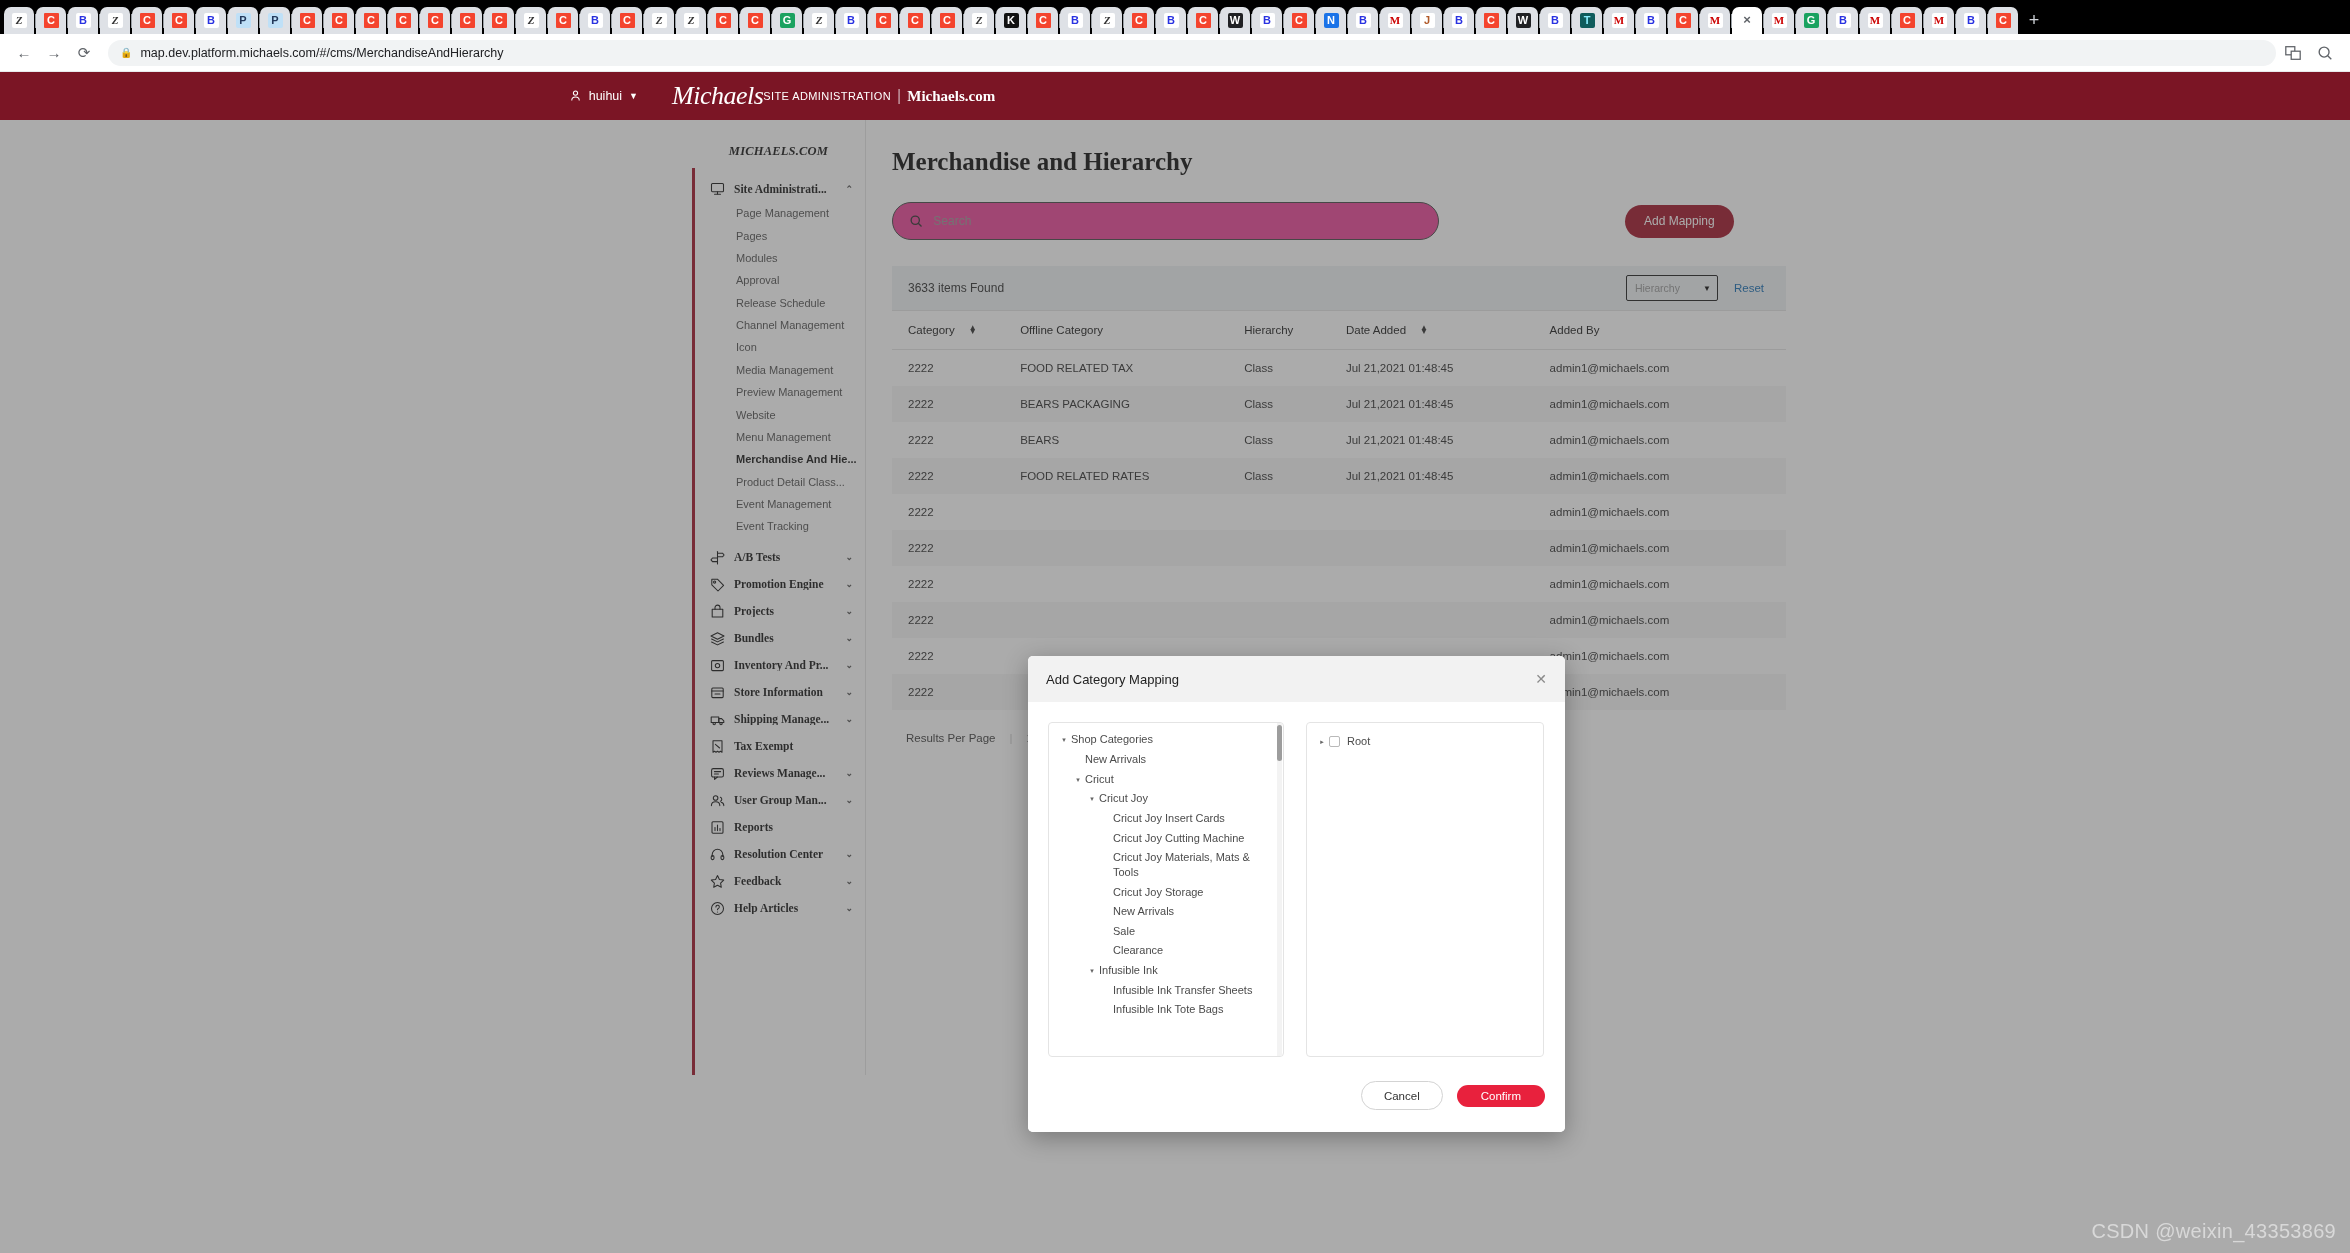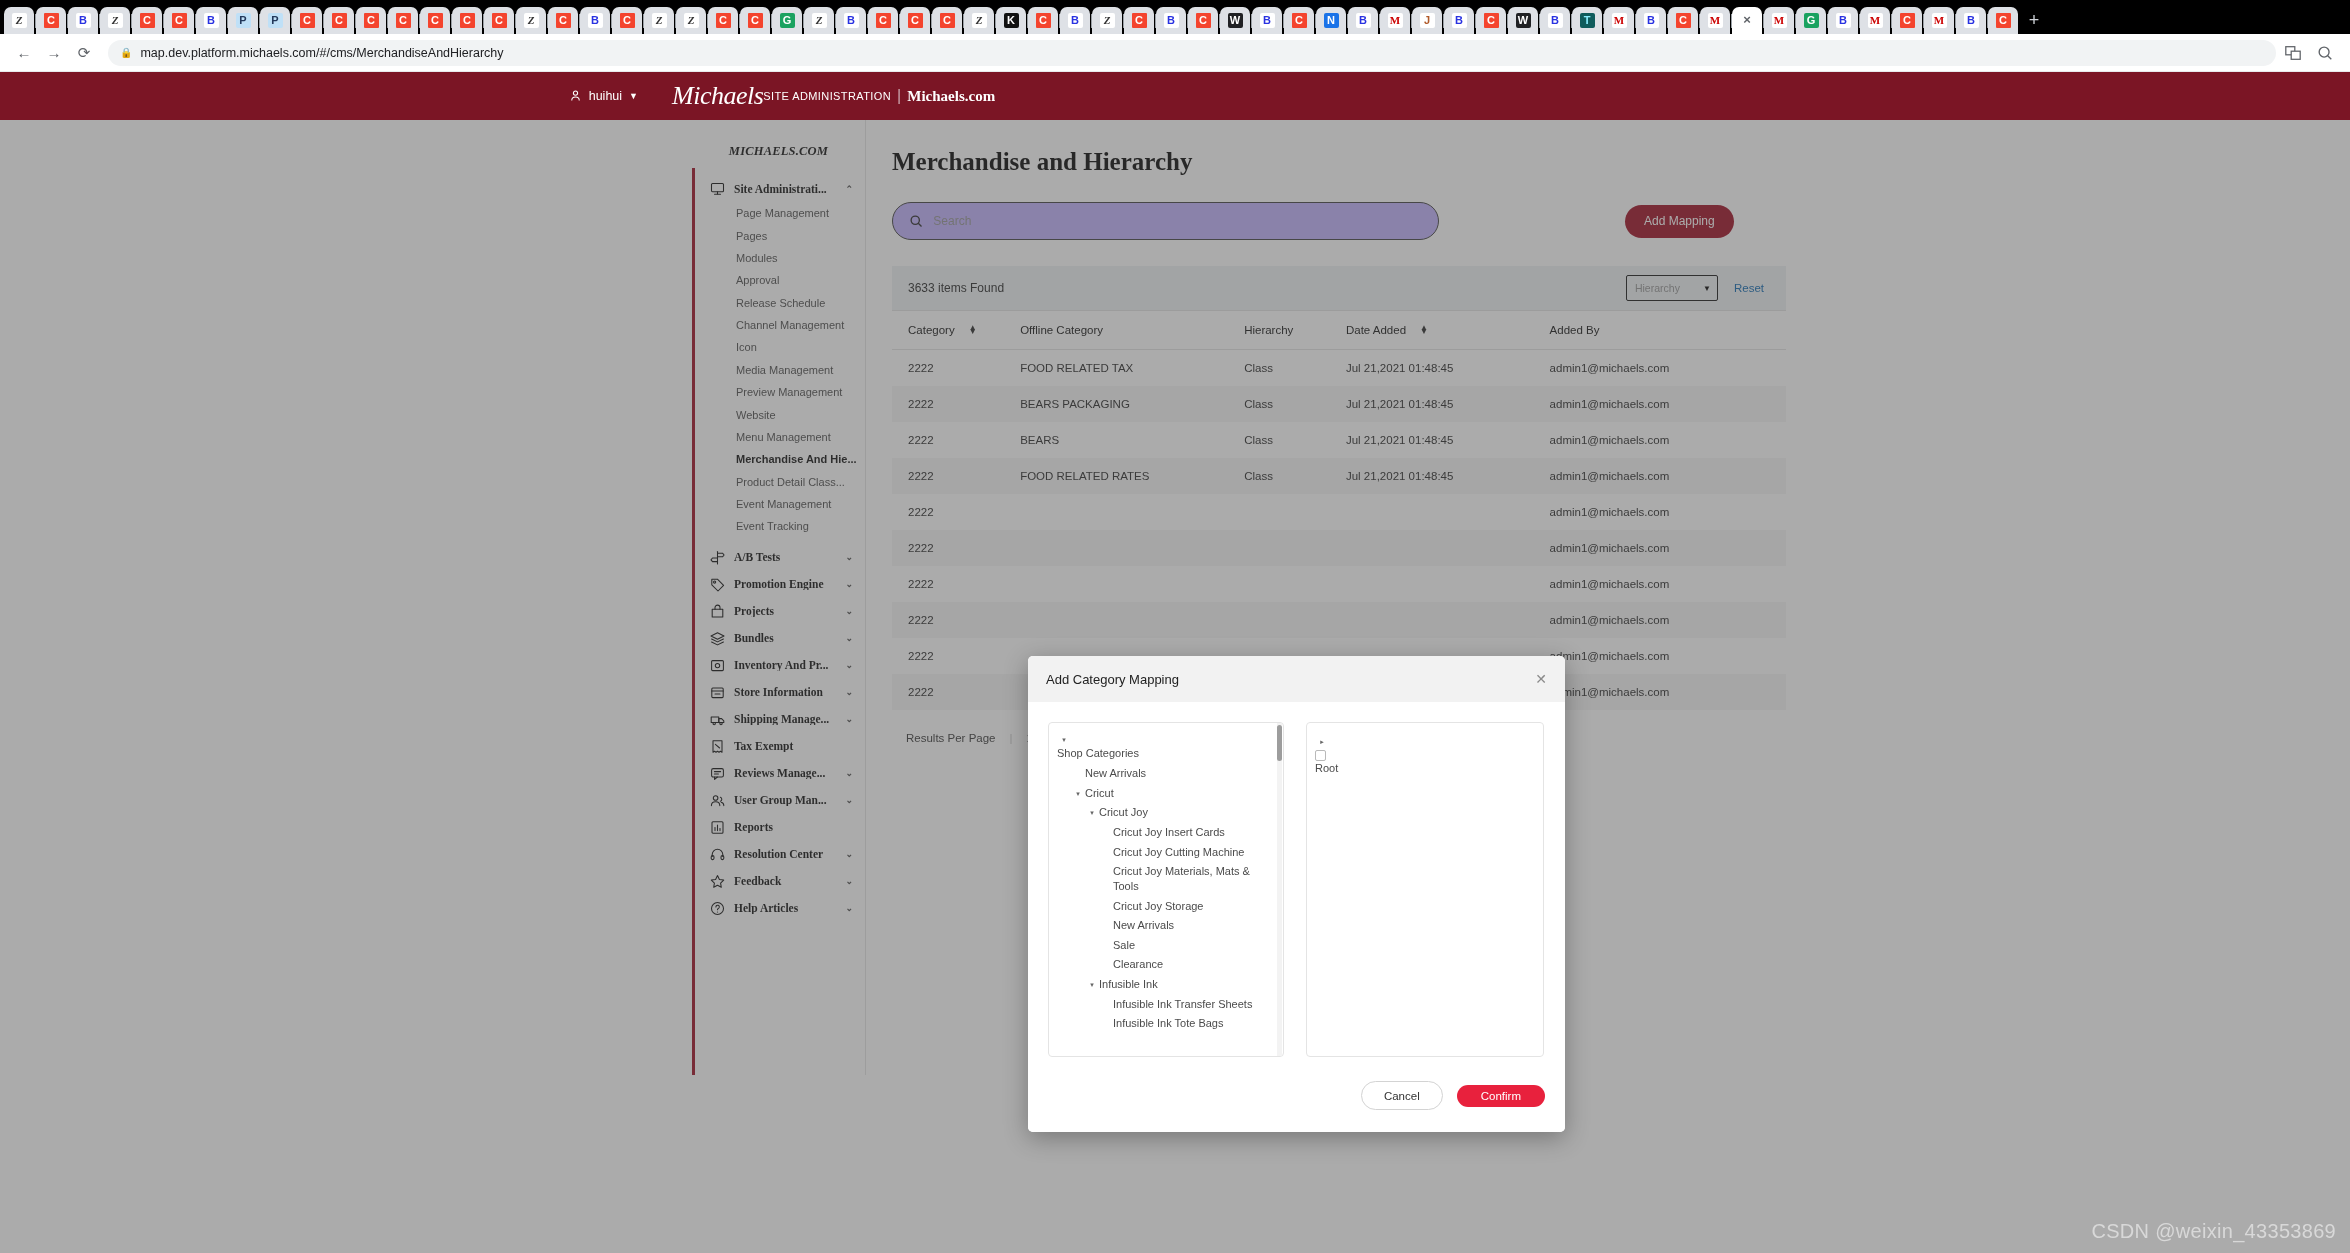--- a/index.html
+++ b/index.html
@@ -225,21 +225,21 @@
     display: flex; align-items: center;
     margin-bottom: 26px;
   }
   .searchbox {
     width: 547px; height: 38px;
     border: 1px solid #4a4a4a;
     border-radius: 19px;
     display: flex; align-items: center;
     padding: 0 16px;
     gap: 10px;
-    background: #c4b5fd;
+    background: #ec4899;
   }
   .search-ico { width: 15px; height: 15px; color: #333; }
   .search-input {
     border: none; outline: none;
     font-size: 12px; color: #333;
     width: 100%;
     font-family: "Liberation Sans", sans-serif;
     background: transparent;
   }
   .search-input::placeholder { color: #9a9a9a; }
@@ -423,21 +423,21 @@
   .watermark {
     position: absolute;
     right: 14px; bottom: 10px;
     color: #d8d8d8;
     font-size: 20px;
     z-index: 80;
     letter-spacing: 0.3px;
   }
 
   
-  .lv0 { padding-left: 8px; flex-direction: column; }
+  .lv0 { padding-left: 8px; }
   .lv1 { padding-left: 22px; }
   .lv2 { padding-left: 36px; }
   .lv3 { padding-left: 50px; }
 </style>
 </head>
 <body>
 
 <div class="browser">
 
   <div class="tabstrip">

